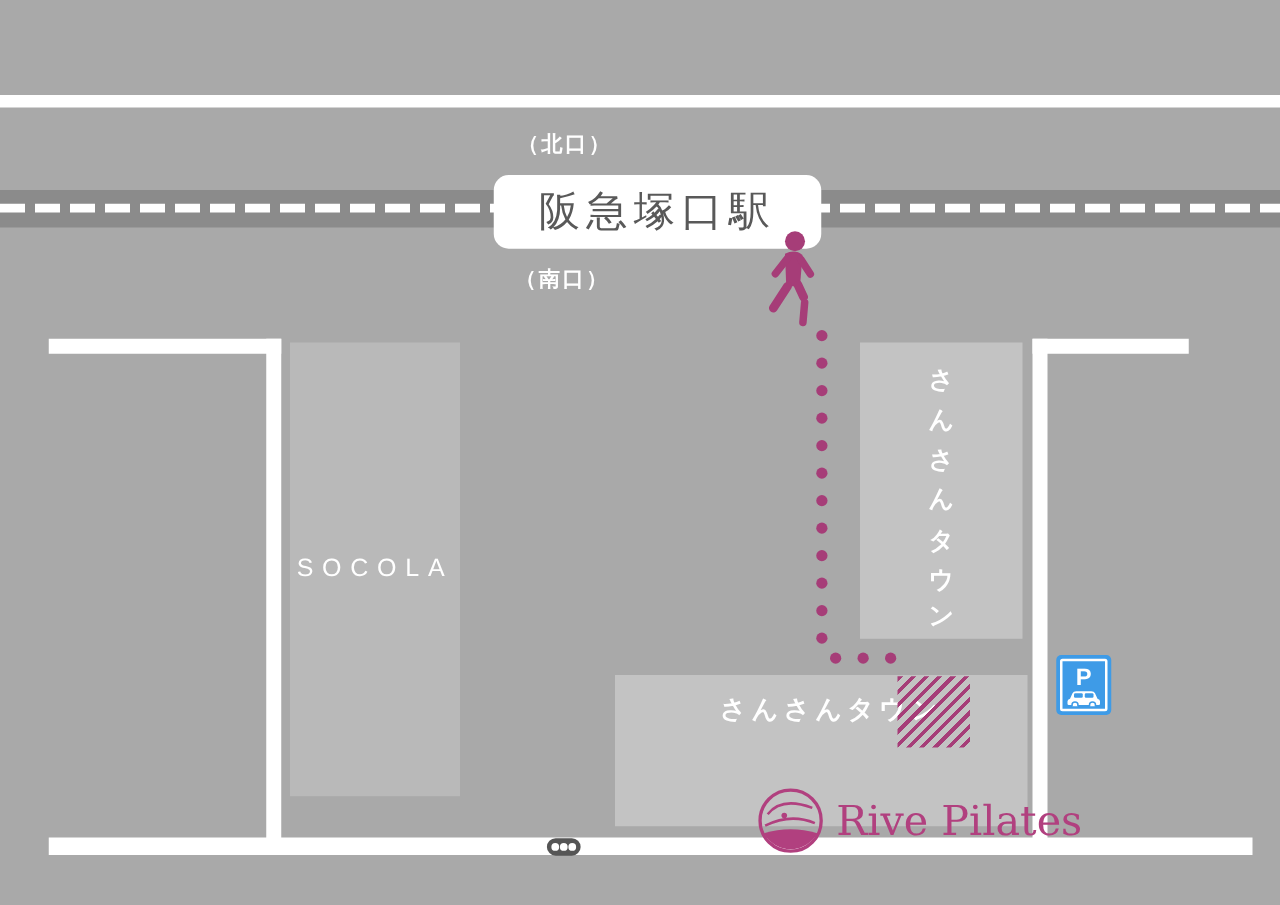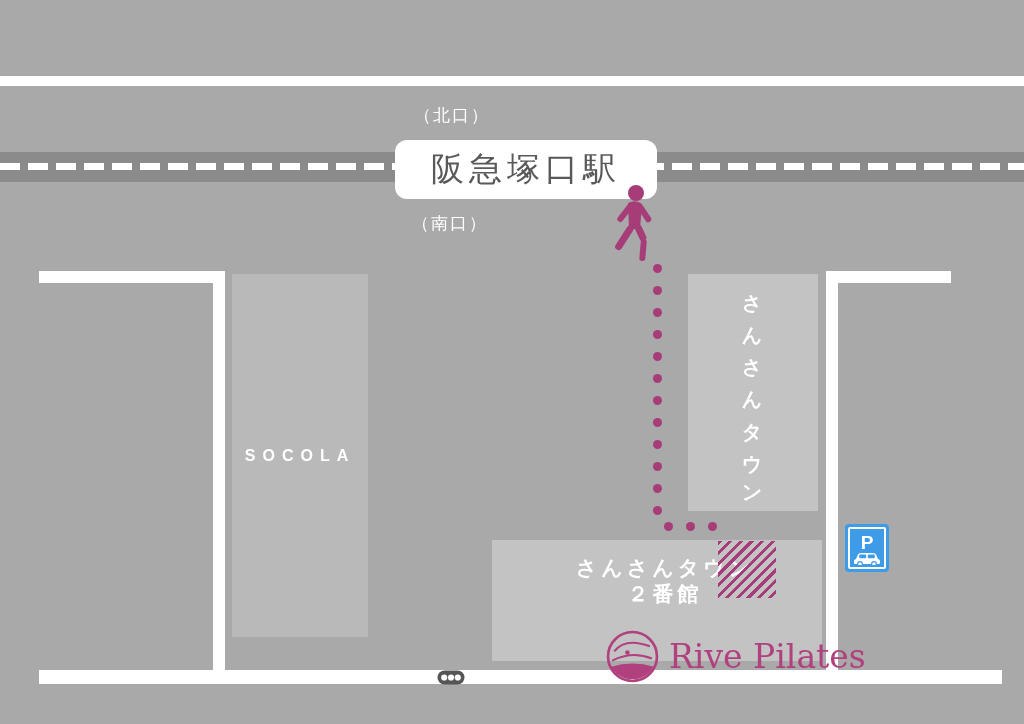--- a/index.html
+++ b/index.html
@@ -27,21 +27,21 @@
   #right-road-h{left:826px;top:271px;width:125px;height:12px;}
   #right-road-v{left:826px;top:271px;width:12px;height:413px;}
   #bottom-road{left:39px;top:670px;width:963px;height:14px;}
   
   .building{display:flex;align-items:center;justify-content:center;}
   #building-socola{
     left:232px;top:274px;width:136px;height:363px;
     background:var(--socola-fill);
   }
   #building-socola .label{
-    color:var(--text-white);font-weight:bold;font-size:16px;letter-spacing:7px;
+    color:var(--text-white);font-weight:normal;font-size:20px;letter-spacing:7px;
   }
   #rotary{
     left:424px;top:242px;width:208px;height:256px;
     background:var(--rotary-fill);border-radius:80px;
   }
   #rotary .label{
     color:var(--text-dark);font-weight:bold;font-size:25px;letter-spacing:4px;
   }
   #building-sansan{
     left:688px;top:274px;width:130px;height:237px;
@@ -63,21 +63,21 @@
   #station-box{
     left:395px;top:140px;width:262px;height:59px;
     background:var(--road-white);border-radius:12px;
     display:flex;align-items:center;justify-content:center;
   }
   #station-name{
     color:var(--text-dark);font-weight:normal;font-size:33px;letter-spacing:5px;
     white-space:nowrap;
   }
   .exit-label{
-    color:var(--text-white);font-weight:normal;font-size:17px;letter-spacing:2px;
+    color:var(--text-white);font-weight:bold;font-size:17px;letter-spacing:2px;
     width:120px;text-align:center;
   }
   #north-exit{left:392px;top:104px;}
   #south-exit{left:390px;top:212px;}
   
   #route-dots .dot{position:absolute;border-radius:50%;background:var(--accent);}
   #destination-hatch{
     left:718px;top:541px;width:58px;height:57px;
     background:repeating-linear-gradient(135deg,var(--accent) 0 3px,transparent 3px 7.5px);
   }
@@ -121,21 +121,20 @@
   </div>
 
 
   <div class="abs building" id="building-sansan">
     <span class="label">さんさんタウン</span>
   </div>
 
   <div class="abs" id="building-bldg2"></div>
   <div class="abs" id="bldg2-label">
     <div>さんさんタウン</div>
-    <div>２番館</div>
   </div>
 
   <div class="abs" id="destination-hatch"></div>
 
   <div class="abs exit-label" id="north-exit">（北口）</div>
   <div class="abs" id="station-box">
     <span id="station-name">阪急塚口駅</span>
   </div>
   <div class="abs exit-label" id="south-exit">（南口）</div>
 

